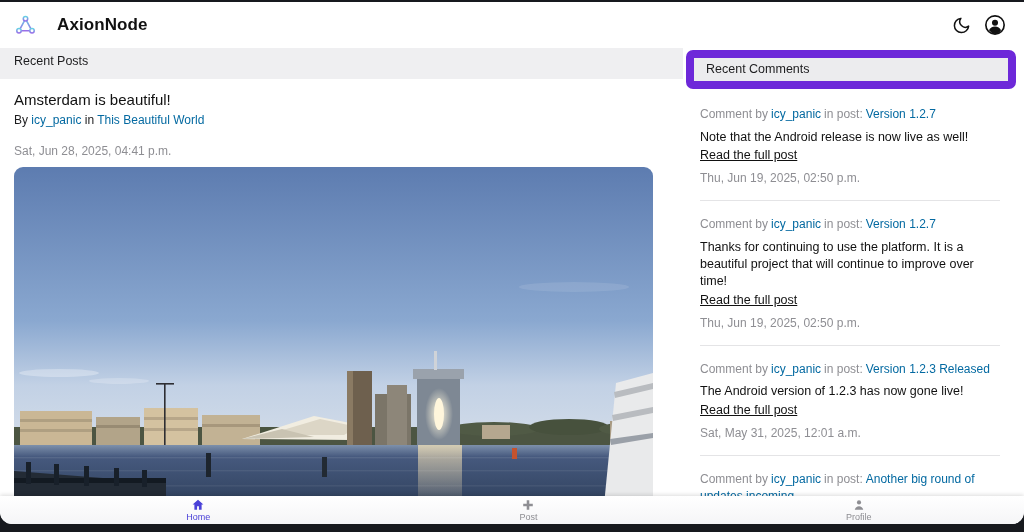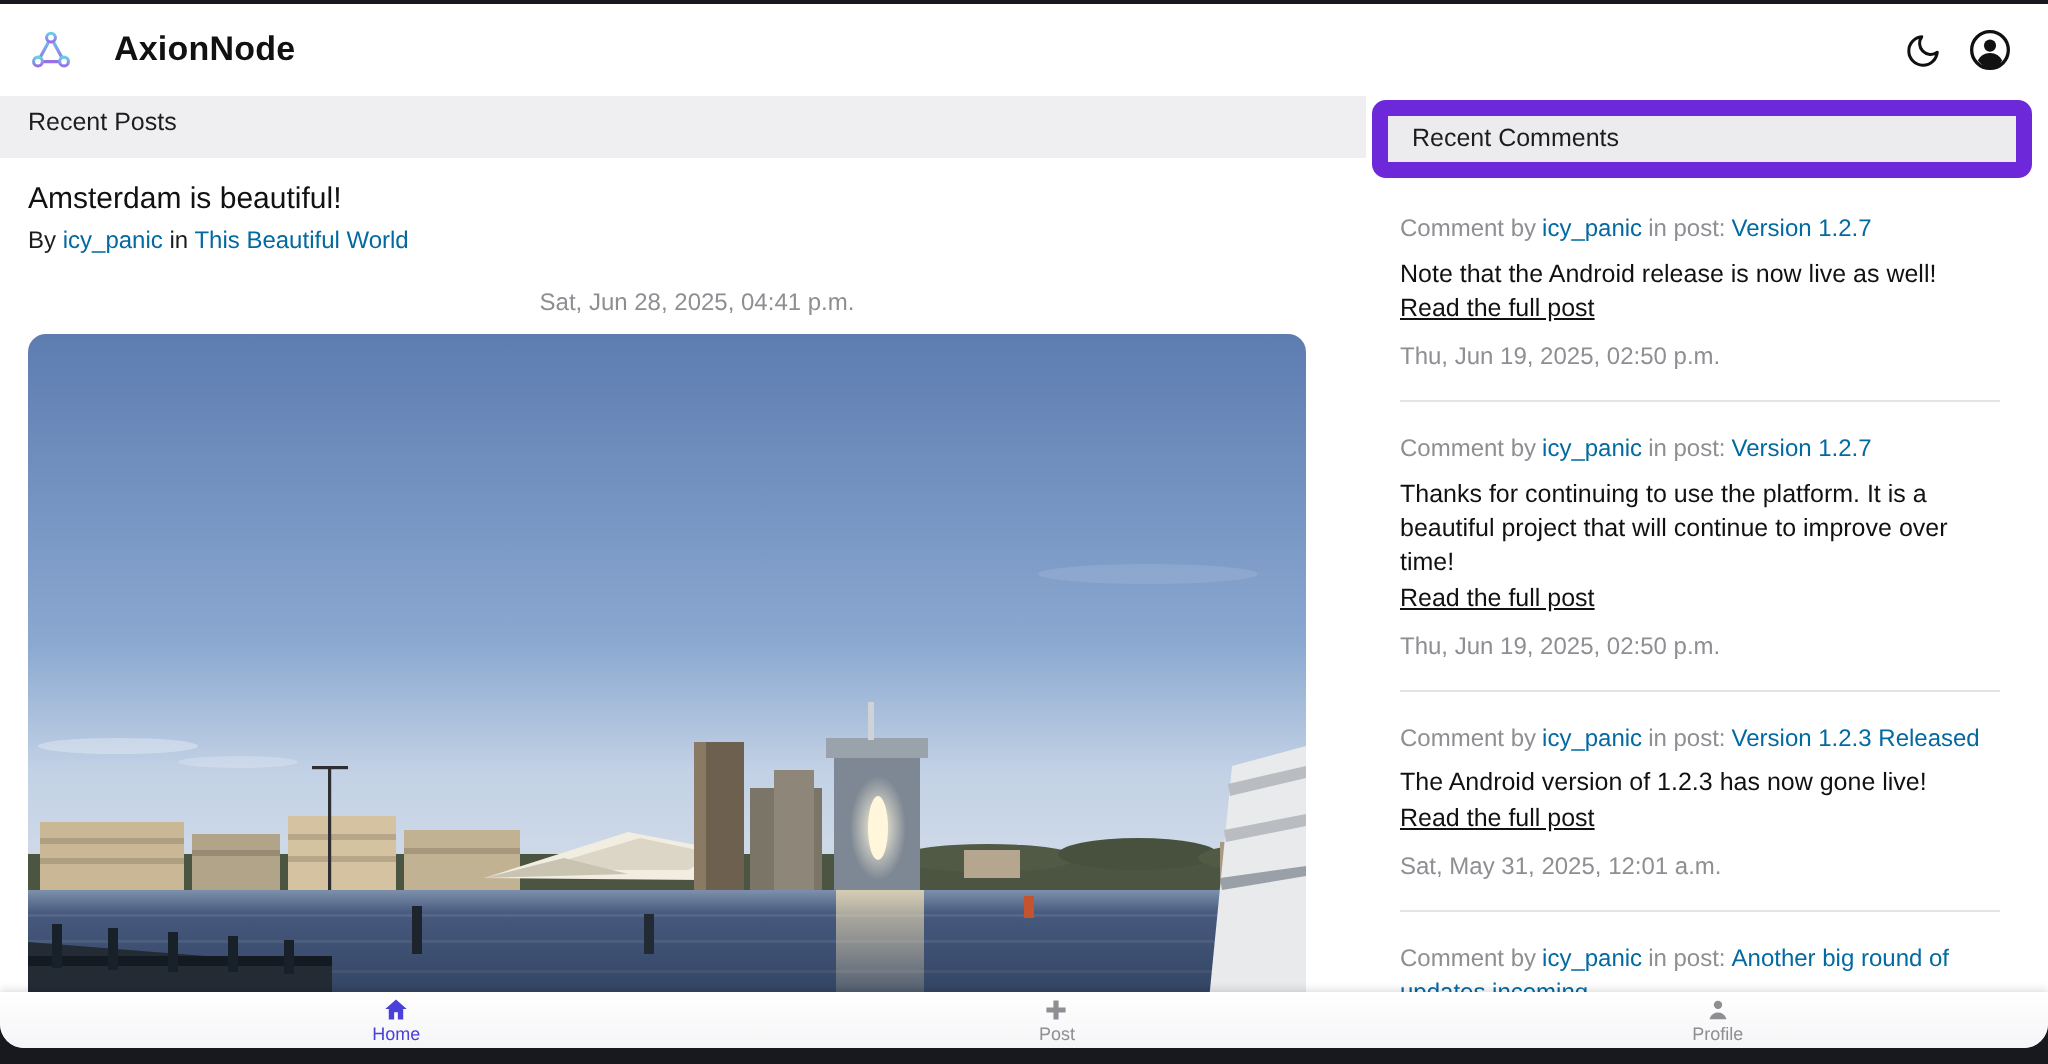--- a/index.html
+++ b/index.html
@@ -30,21 +30,21 @@
   }
   .comments-header{
     height:23px;line-height:23px;background:#ececee;color:#1d1d1f;
     font-size:12.5px;padding-left:12px;border:8px solid #6d28d9;border-radius:7px;
   }
   
   .post{padding:12px 0 0 14px;}
   .post-title{font-size:15px;font-weight:normal;color:#111;margin:0 0 5px 0;}
   .post-meta{font-size:12px;color:#1c1c1e;margin:0 0 17px 0;}
   a.link{color:#0369a1;text-decoration:none;cursor:pointer;}
-  .post-date{font-size:12px;color:#8e8e93;text-align:center;}
+  .post-date{font-size:12px;color:#8e8e93;}
   .post-image{
     margin-top:9px;width:639px;height:344px;border-radius:9px;overflow:hidden;
     display:block;cursor:pointer;
   }
   .post-image svg{display:block;}
   
   .comments-list{padding:17px 16px 0 14px;}
   .c-meta{font-size:12px;color:#8e8e93;line-height:1.38;}
   .c-meta span,.c-meta a{margin-right:3px;}
   .c-body{font-size:12.5px;color:#111;margin-top:6px;line-height:1.35;}

